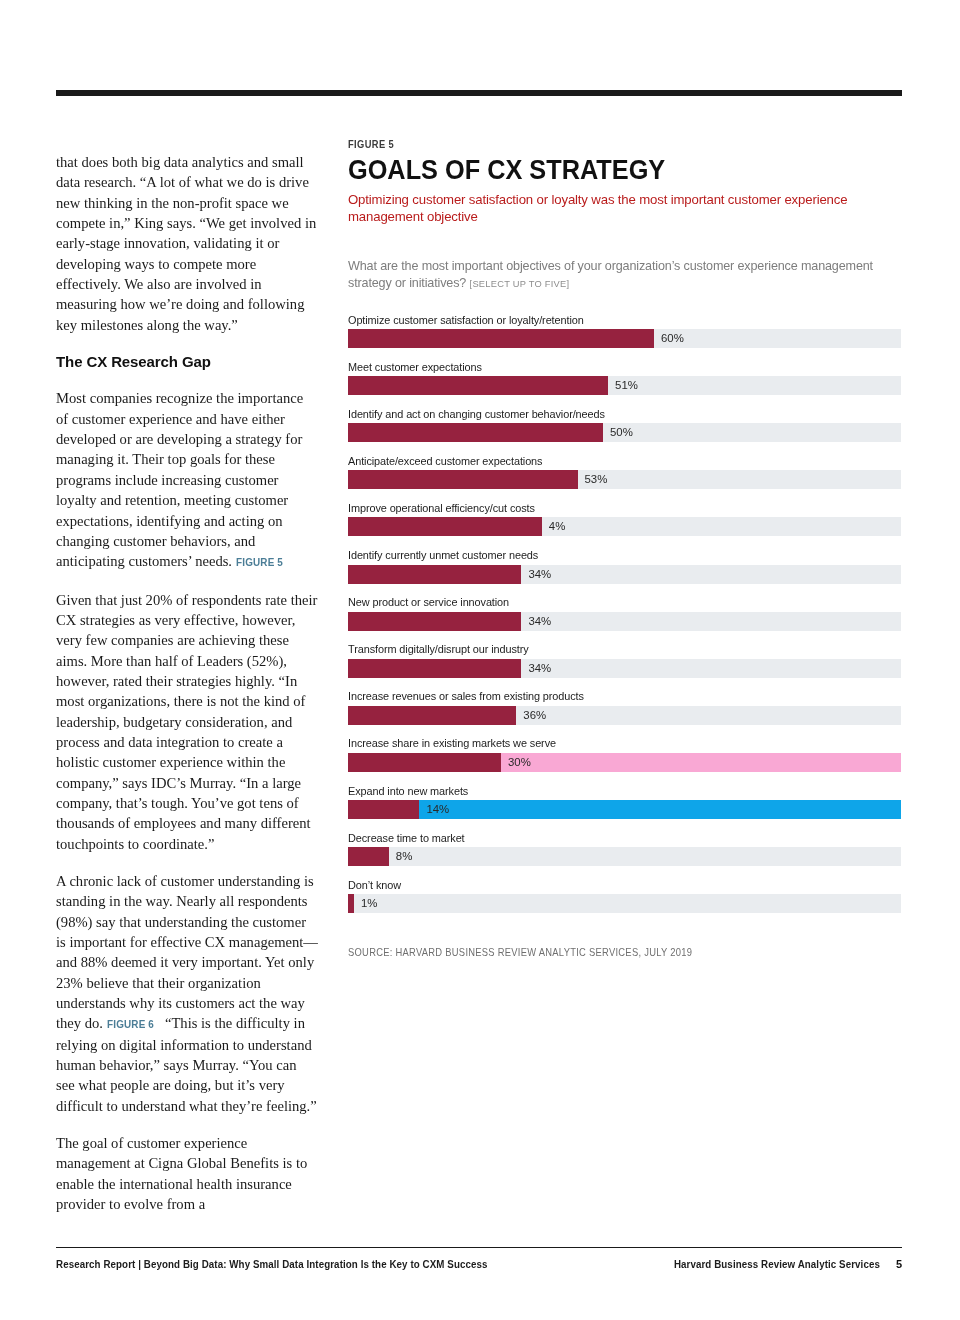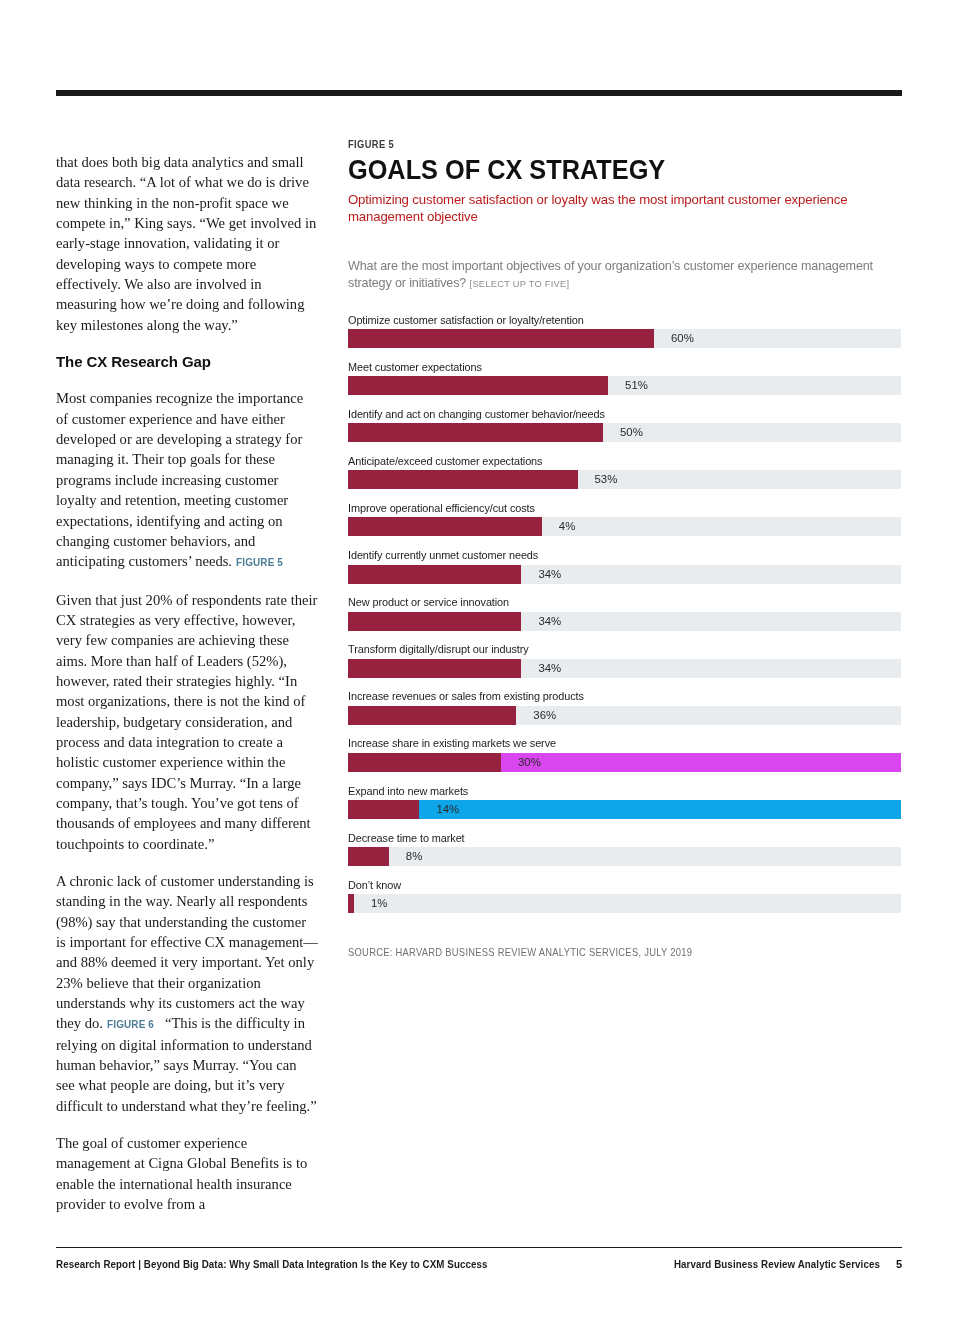--- a/index.html
+++ b/index.html
@@ -151,21 +151,21 @@
     background: #96223f;
   }
   .bar-value {
     position: absolute;
     top: 0;
     height: 28px;
     line-height: 19px;
     font-family: "Liberation Sans Narrow", "Liberation Sans", sans-serif;
     font-size: 11.4px;
     color: #2a2a2a;
-    padding-left: 17px;
+    padding-left: 7px;
     white-space: nowrap;
   }
 
   .fig-source {
     margin-top: 22px;
     font-family: "Liberation Sans Narrow", "Liberation Sans", sans-serif;
     font-size: 10.2px;
     color: #6f6f6f;
     letter-spacing: 0.3px;
     transform: scaleX(0.92);
@@ -319,21 +319,21 @@
         </div>
         <div class="bar-row">
           <div class="bar-label">Increase revenues or sales from existing products</div>
           <div class="bar-track" style="background: rgb(233, 236, 239);">
             <div class="bar-fill" style="width: 168.3px; background: rgb(150, 34, 63);"></div>
             <div class="bar-value" style="left: 168.3px;">36%</div>
           </div>
         </div>
         <div class="bar-row">
           <div class="bar-label">Increase share in existing markets we serve</div>
-          <div class="bar-track" style="background: #d946ef;">
+          <div class="bar-track" style="background: #f9a8d4;">
             <div class="bar-fill" style="width: 153px; background: rgb(150, 34, 63);"></div>
             <div class="bar-value" style="left: 153px;">30%</div>
           </div>
         </div>
         <div class="bar-row">
           <div class="bar-label">Expand into new markets</div>
           <div class="bar-track" style="background: #0ea5e9;">
             <div class="bar-fill" style="width: 71.4px; background: rgb(150, 34, 63);"></div>
             <div class="bar-value" style="left: 71.4px;">14%</div>
           </div>

